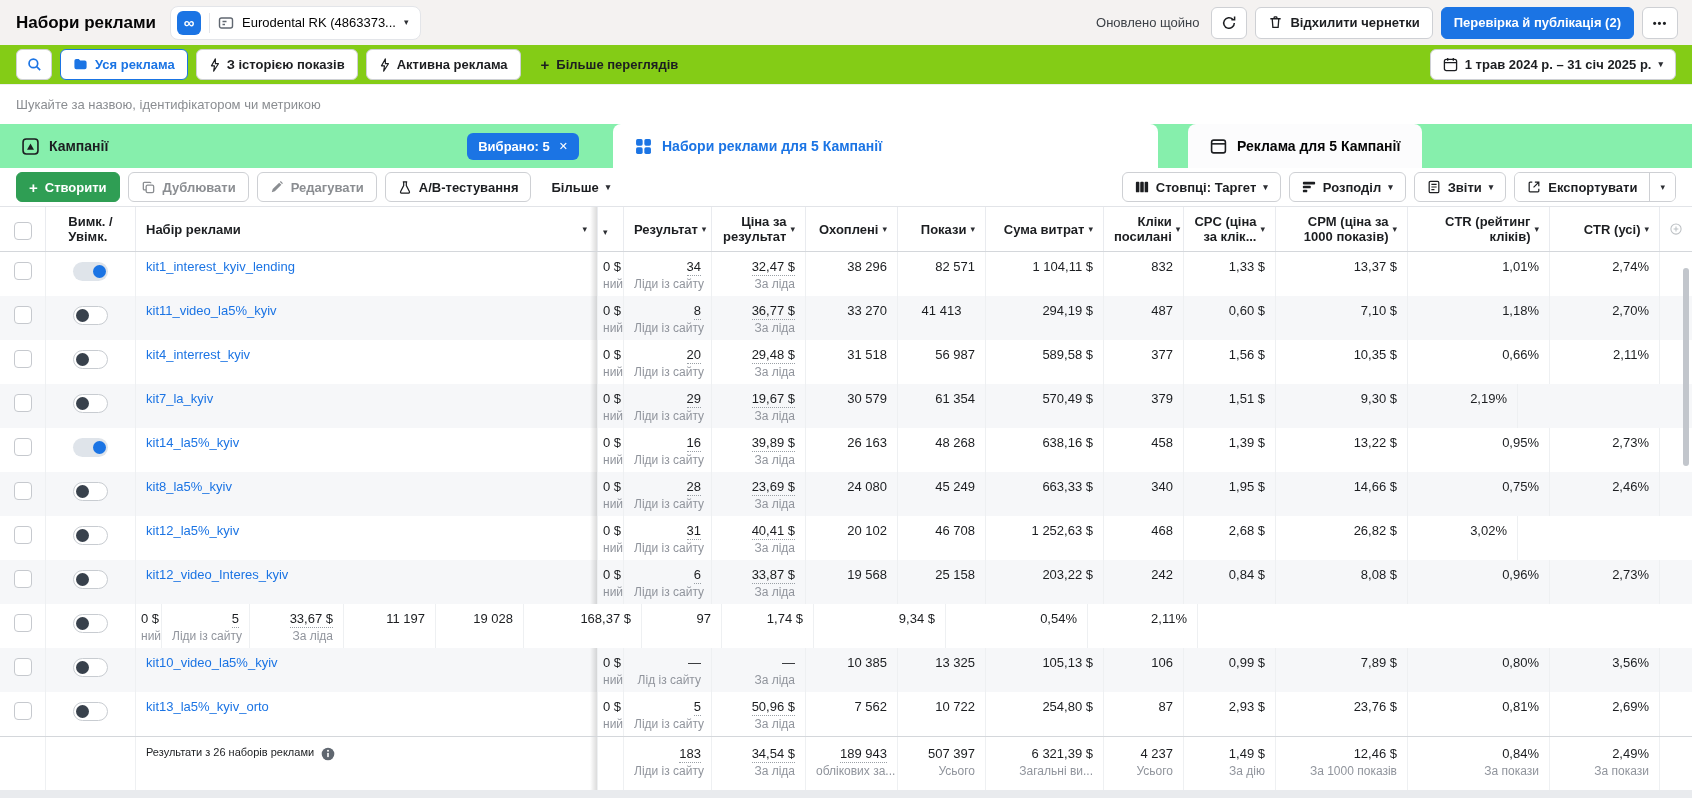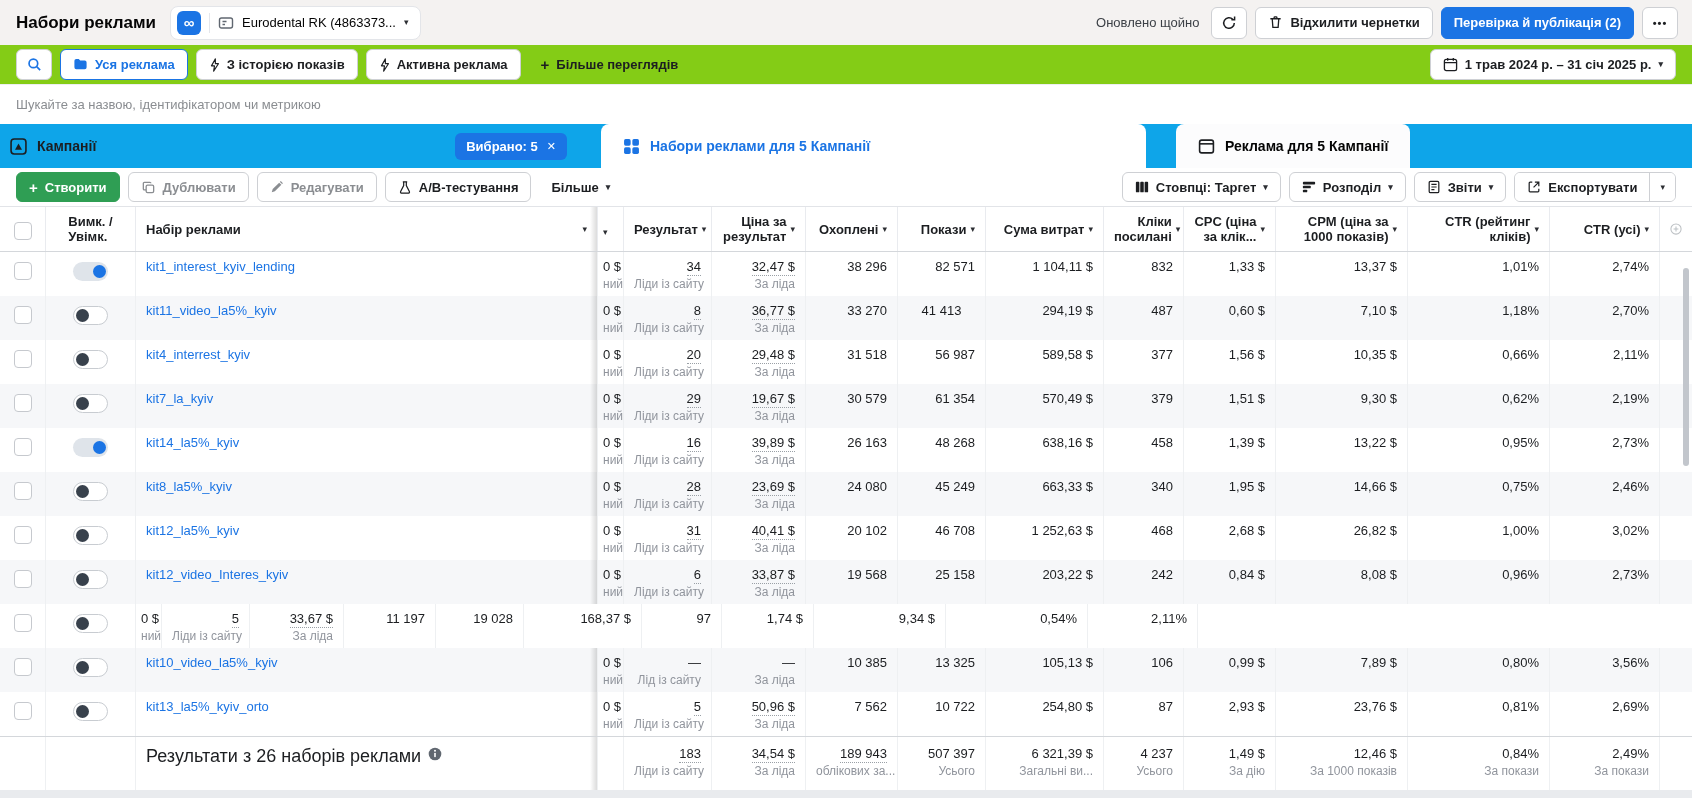--- a/index.html
+++ b/index.html
@@ -28,21 +28,21 @@
   .fbtn.active-filter{border:1px solid #1b74e4;color:#1b74e4;font-weight:700}
   .ghost-btn{border:none;background:transparent;font-weight:600}
   .date-pill{margin-left:auto}
 
   
   .searchbar{height:40px;background:#fff;border-top:1px solid #eceef1;display:flex;align-items:center;padding:0 16px}
   .searchbar input{border:none;outline:none;width:100%;font-size:13px;color:#1c1e21;font-family:inherit;background:transparent}
   .searchbar input::placeholder{color:#8a8d91}
 
   
-  .tabstrip{height:44px;background:#0ea5e9;display:flex;align-items:flex-end;padding-left:4px}
+  .tabstrip{height:44px;background:#86efac;display:flex;align-items:flex-end;padding-left:16px}
   .tab{height:44px;display:flex;align-items:center;gap:10px;font-size:14px;font-weight:700;cursor:pointer}
   .tab-campaigns{width:575px;padding:0 12px 0 6px;color:#1c1e21;justify-content:space-between}
   .tab-campaigns .tab-left{display:flex;align-items:center;gap:10px}
   .badge{background:#1b74e4;color:#fff;border-radius:6px;height:27px;display:flex;align-items:center;gap:9px;padding:0 11px;font-size:13px;font-weight:600;cursor:pointer}
   .badge .x{font-size:11px;font-weight:700;cursor:pointer}
   .tab-active{background:#fff;border-radius:8px 8px 0 0;width:545px;padding:0 22px;color:#1b74e4;margin-left:22px}
   .tab-ads{background:#fcfcfd;border-radius:8px 8px 0 0;padding:0 22px;color:#050505;margin-left:30px}
 
   
   .toolbar{height:38px;background:#fff;display:flex;align-items:center;gap:8px;padding:0 16px}
@@ -75,21 +75,21 @@
   .u{border-bottom:1px dotted #9aa0a6;padding-bottom:1px}
   .link{color:#1b74e4;text-decoration:none;cursor:pointer;white-space:nowrap}
   .checkbox{width:18px;height:18px;border:1px solid #c6c9ce;border-radius:4px;background:#fff;cursor:pointer;margin-top:3px}
   .toggle{width:35px;height:19px;border-radius:10px;position:relative;cursor:pointer;margin-top:3px}
   .toggle.off{background:#fff;border:1px solid #c8ccd1}
   .toggle.off .knob{position:absolute;left:2px;top:2px;width:13px;height:13px;border-radius:50%;background:#38414c}
   .toggle.on{background:#dfe4ea}
   .toggle.on .knob{position:absolute;right:2px;top:3px;width:13px;height:13px;border-radius:50%;background:#1b74e4}
   .tfoot{display:flex;height:54px;background:#fff;border-top:1px solid #d4d7db}
   .tfoot .td{padding-top:9px}
-  .footer-label{display:flex;align-items:flex-start;gap:7px;font-size:18px;color:#1c1e21}
+  .footer-label{display:flex;align-items:flex-start;gap:7px;font-size:11px;color:#1c1e21}
   .bottom-strip{height:8px;background:#e9ebee}
   .vscroll{position:absolute;right:3px;top:268px;width:6px;height:198px;border-radius:3px;background:#c2c6cc;cursor:pointer}
 </style>
 </head>
 <body>
 
 <header class="topbar">
   <div class="page-title">Набори реклами</div>
   <div class="account-pill">
     <span class="app-icon">∞</span>
@@ -543,23 +543,20 @@
       </div>
       <div class="td metric" style="width: 80px;">
         <div class="num">379</div>
       </div>
       <div class="td metric" style="width: 92px;">
         <div class="num">1,51 $</div>
       </div>
       <div class="td metric" style="width: 132px;">
         <div class="num">9,30 $</div>
       </div>
-      <div class="td metric" style="width: 142px;">
-        <div class="num">0,62%</div>
-      </div>
       <div class="td metric" style="width: 110px;">
         <div class="num">2,19%</div>
       </div>
       <div class="td c-plus"></div>
     </div>
     <div class="tr">
       <div class="td c-check">
         <div class="checkbox"></div>
       </div>
       <div class="td c-toggle">
@@ -686,23 +683,20 @@
         <div class="num">1 252,63 $</div>
       </div>
       <div class="td metric" style="width: 80px;">
         <div class="num">468</div>
       </div>
       <div class="td metric" style="width: 92px;">
         <div class="num">2,68 $</div>
       </div>
       <div class="td metric" style="width: 132px;">
         <div class="num">26,82 $</div>
-      </div>
-      <div class="td metric" style="width: 142px;">
-        <div class="num">1,00%</div>
       </div>
       <div class="td metric" style="width: 110px;">
         <div class="num">3,02%</div>
       </div>
       <div class="td c-plus"></div>
     </div>
     <div class="tr alt">
       <div class="td c-check">
         <div class="checkbox"></div>
       </div>

